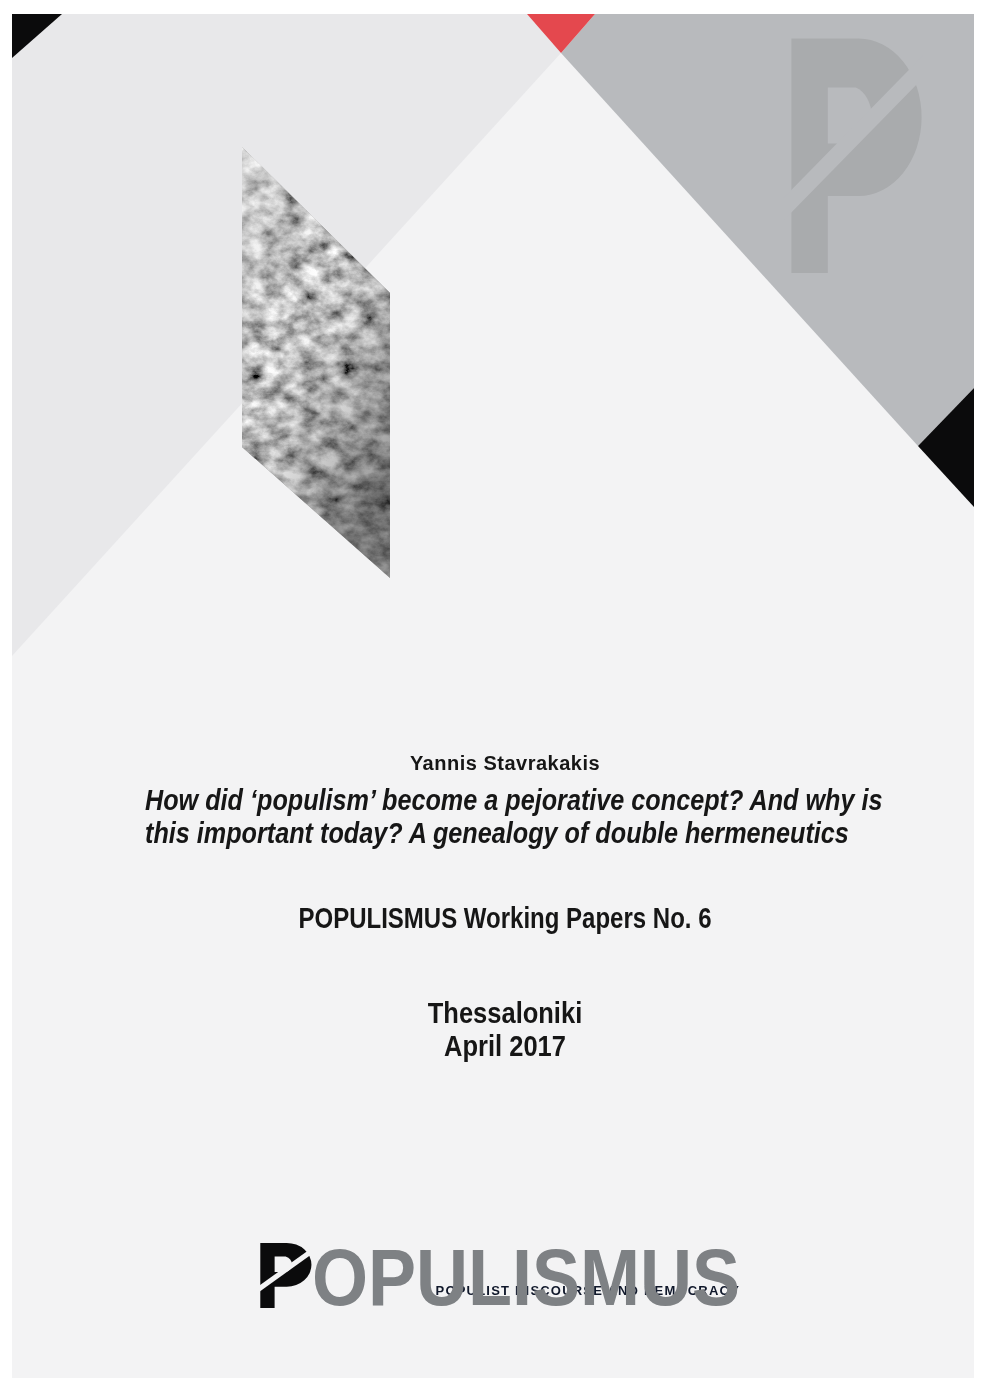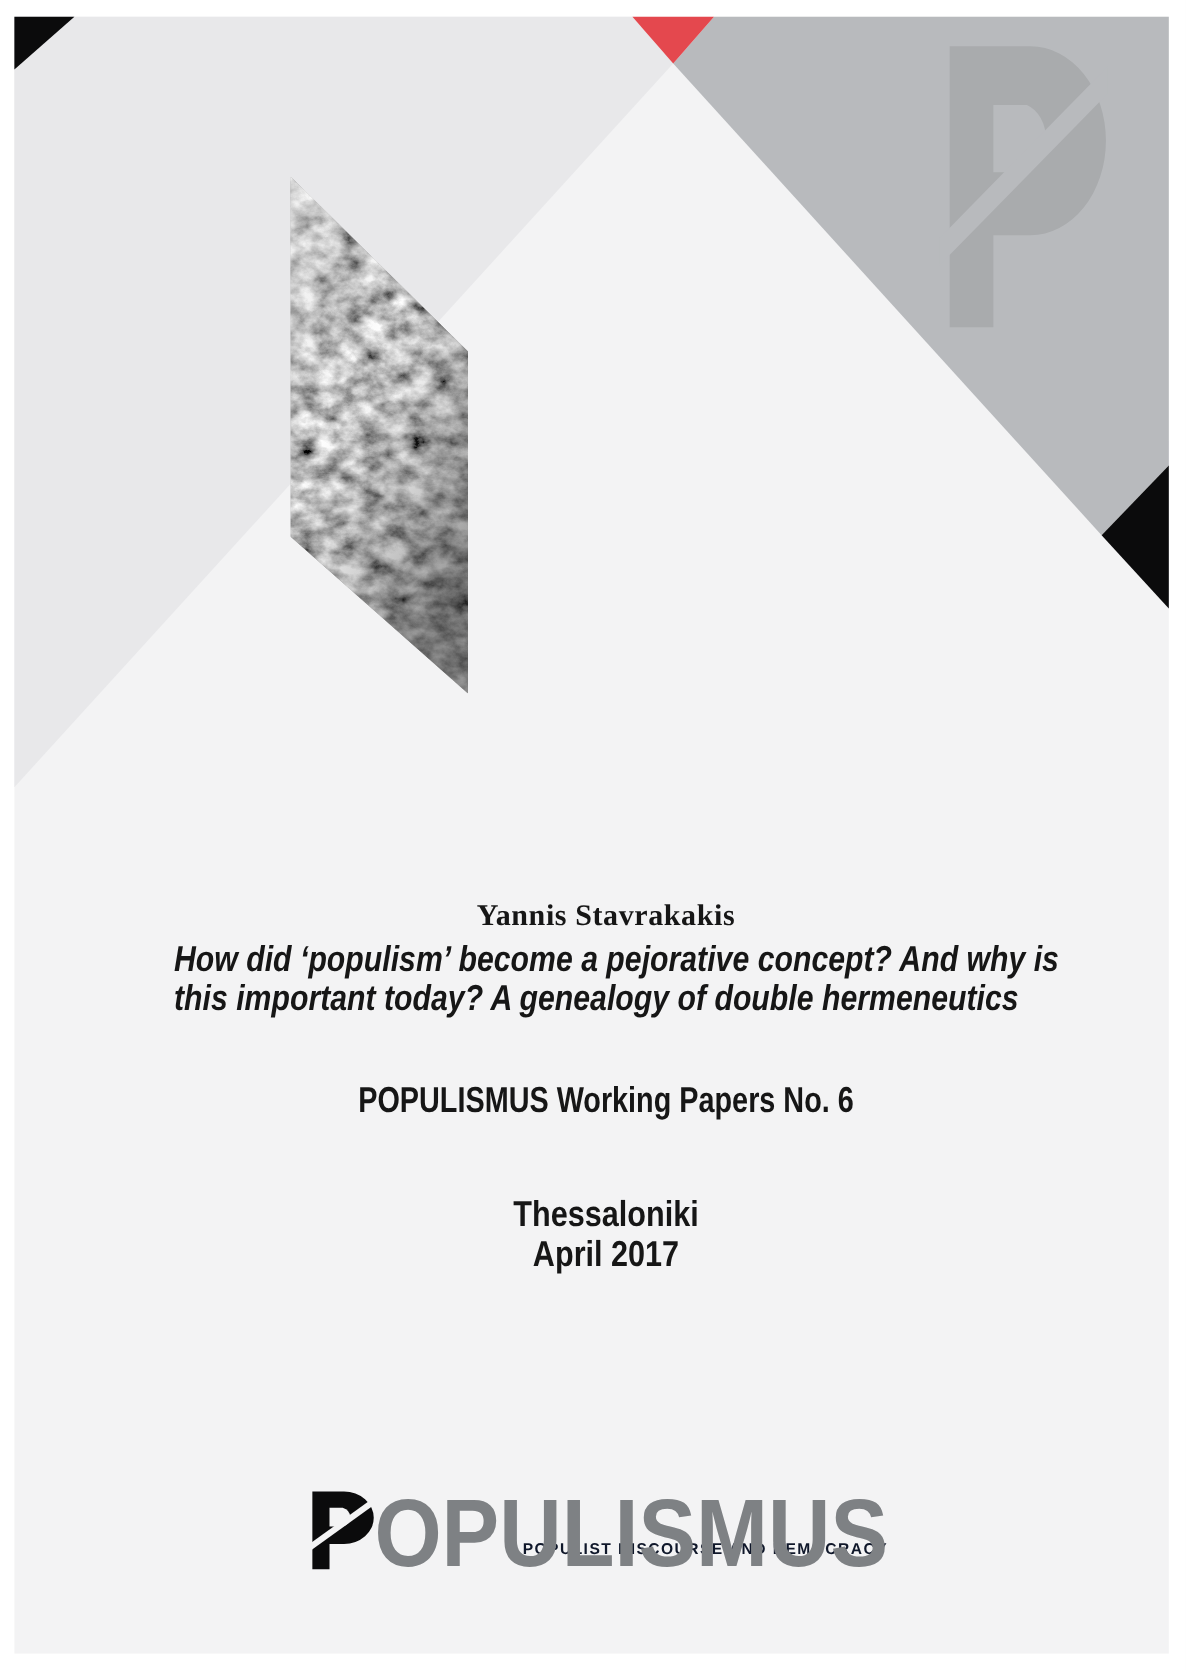--- a/index.html
+++ b/index.html
@@ -13,21 +13,21 @@
   .bg{position:absolute;left:0;top:0;width:988px;height:1392px;display:block;}
 
   
   .text-col{
     position:absolute;left:145px;top:0;width:720px;height:100%;
     color:#161616;
   }
   .line{position:absolute;left:0;width:100%;white-space:nowrap;}
   .center{text-align:center;}
   .author{
-    top:751px;font-size:25px;font-weight:bold;letter-spacing:.5px;line-height:25px;font-family:Liberation Serif, serif;
+    top:751px;font-size:20px;font-weight:bold;letter-spacing:.5px;line-height:25px;
   }
   .title-line{
     font-size:30px;font-weight:bold;font-style:italic;line-height:30px;
     transform:scaleX(.84);transform-origin:left center;
   }
   .title-1{top:785px;}
   .title-2{top:818px;}
   .series{
     top:903px;font-size:30px;font-weight:bold;line-height:30px;
     transform:scaleX(.80);transform-origin:center;

